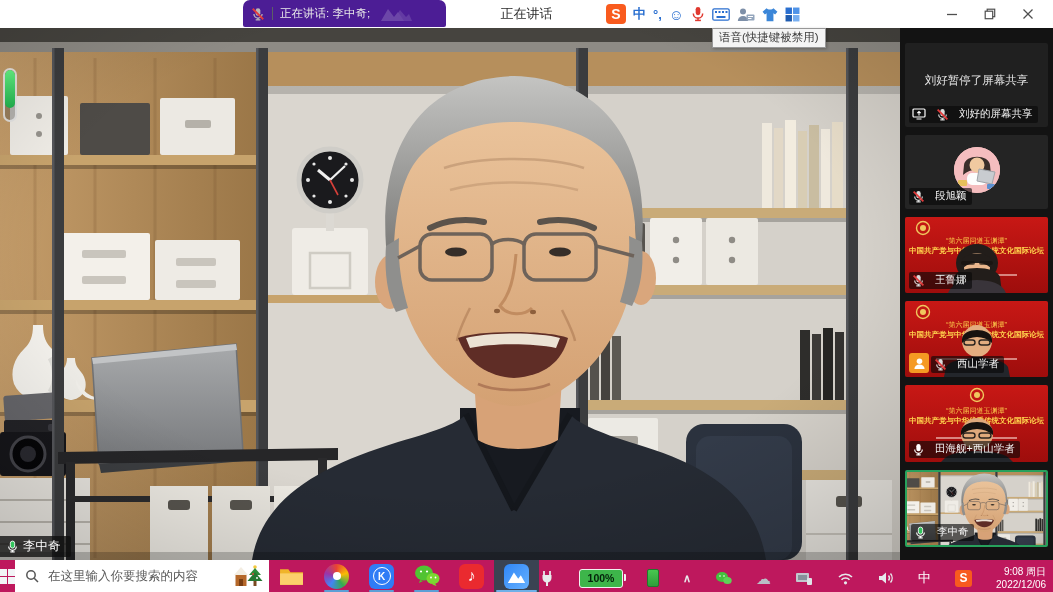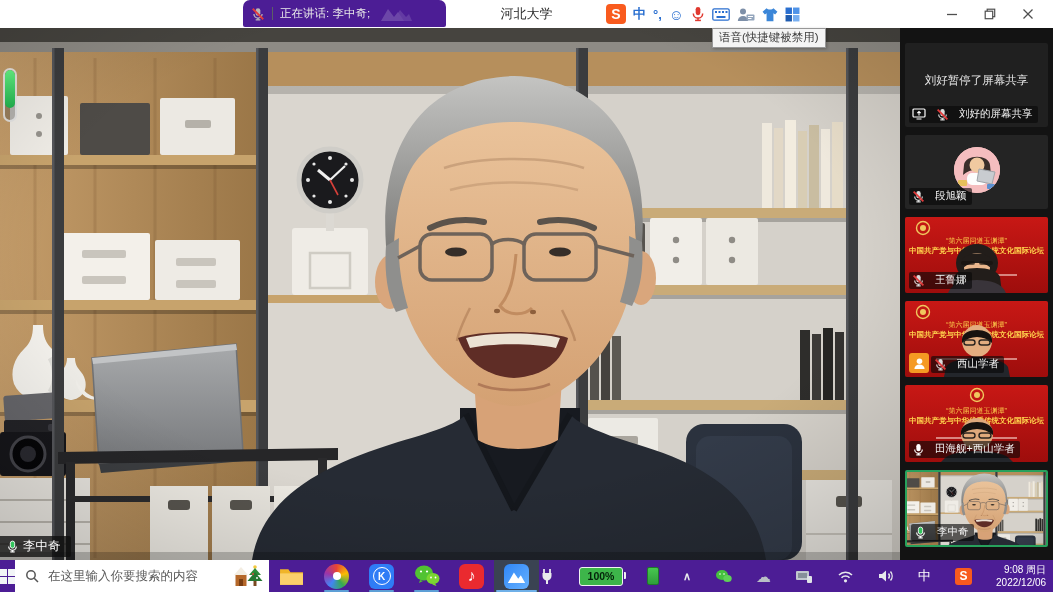--- a/index.html
+++ b/index.html
@@ -49,22 +49,22 @@
   .sl2{position:absolute;top:29px;left:0;right:0;text-align:center;color:#ffd24d;font-size:7.5px;font-weight:bold;}
   .sl-cap{position:absolute;top:57px;left:22%;width:56%;height:2px;background:rgba(255,230,220,.55);}
   .sl-cap2{position:absolute;top:61px;left:38%;width:24%;height:1.5px;background:rgba(255,230,220,.4);}
   .sil{position:absolute;bottom:0;left:50%;transform:translateX(-50%);z-index:2;}
   .avatar-circle{position:absolute;left:50%;top:12px;transform:translateX(-50%);width:46px;height:46px;
                  border-radius:50%;background:#f5bdbf;overflow:hidden;}
   .person-badge{width:20px;height:20px;border-radius:3px;background:#f59a23;display:flex;
                 align-items:center;justify-content:center;}
 
   
-  .taskbar{position:absolute;left:0;top:560px;width:1053px;height:32px;background:#4c1d95;
-           display:flex;align-items:center;}
+  .taskbar{position:absolute;left:0;top:560px;width:1053px;height:32px;background:#be185d;
+           display:flex;align-items:flex-end;}
   .tb-start{width:46px;height:32px;display:flex;align-items:center;justify-content:center;}
   .tb-search{width:284px;height:32px;background:#ffffff;display:flex;align-items:center;
              padding:0 6px 0 10px;box-sizing:border-box;gap:7px;}
   .tb-search input{border:none;outline:none;font-size:12.5px;width:176px;color:#222;
                    font-family:"Liberation Sans",sans-serif;background:transparent;}
   .tb-search input::placeholder{color:#595959;opacity:1;}
   .tb-slot{width:45px;height:32px;display:flex;align-items:center;justify-content:center;position:relative;}
   .tb-slot.active{background:#3a4352;}
   .tb-underline{position:absolute;bottom:0;left:10px;right:10px;height:2.5px;background:#5d9fd6;border-radius:1px;}
   .tb-underline.full{left:2px;right:2px;background:#6fb0e8;}
@@ -485,21 +485,21 @@
           <line x1="6" y1="9.5" x2="6" y2="11" stroke="#fff" stroke-width="1.1"></line>
               <line x1="4" y1="11" x2="8" y2="11" stroke="#fff" stroke-width="1.1"></line>
         </svg>
         <span>李中奇</span>
       </div>
         </div>
     </div>
   </div>
 
   <div class="titlebar">
-    <div class="app-title">河北大学</div>
+    <div class="app-title">正在讲话</div>
 
     <div class="speak-tab">
       <svg width="14" height="14" viewBox="0 0 12 12">
         <rect x="4" y="1" width="4" height="6.5" rx="2" fill="#b9b9b9"></rect>
         <path d="M2.5 6 a3.5 3.5 0 0 0 7 0" stroke="#b9b9b9" stroke-width="1.1" fill="none"></path>
         <line x1="6" y1="9.5" x2="6" y2="11" stroke="#b9b9b9" stroke-width="1.1"></line>
           <line x1="4" y1="11" x2="8" y2="11" stroke="#b9b9b9" stroke-width="1.1"></line>
         <line x1="1.5" y1="1.5" x2="10.5" y2="10.5" stroke="#e23b3b" stroke-width="1.6"></line>
       </svg>
       <div class="tab-sep"></div>

